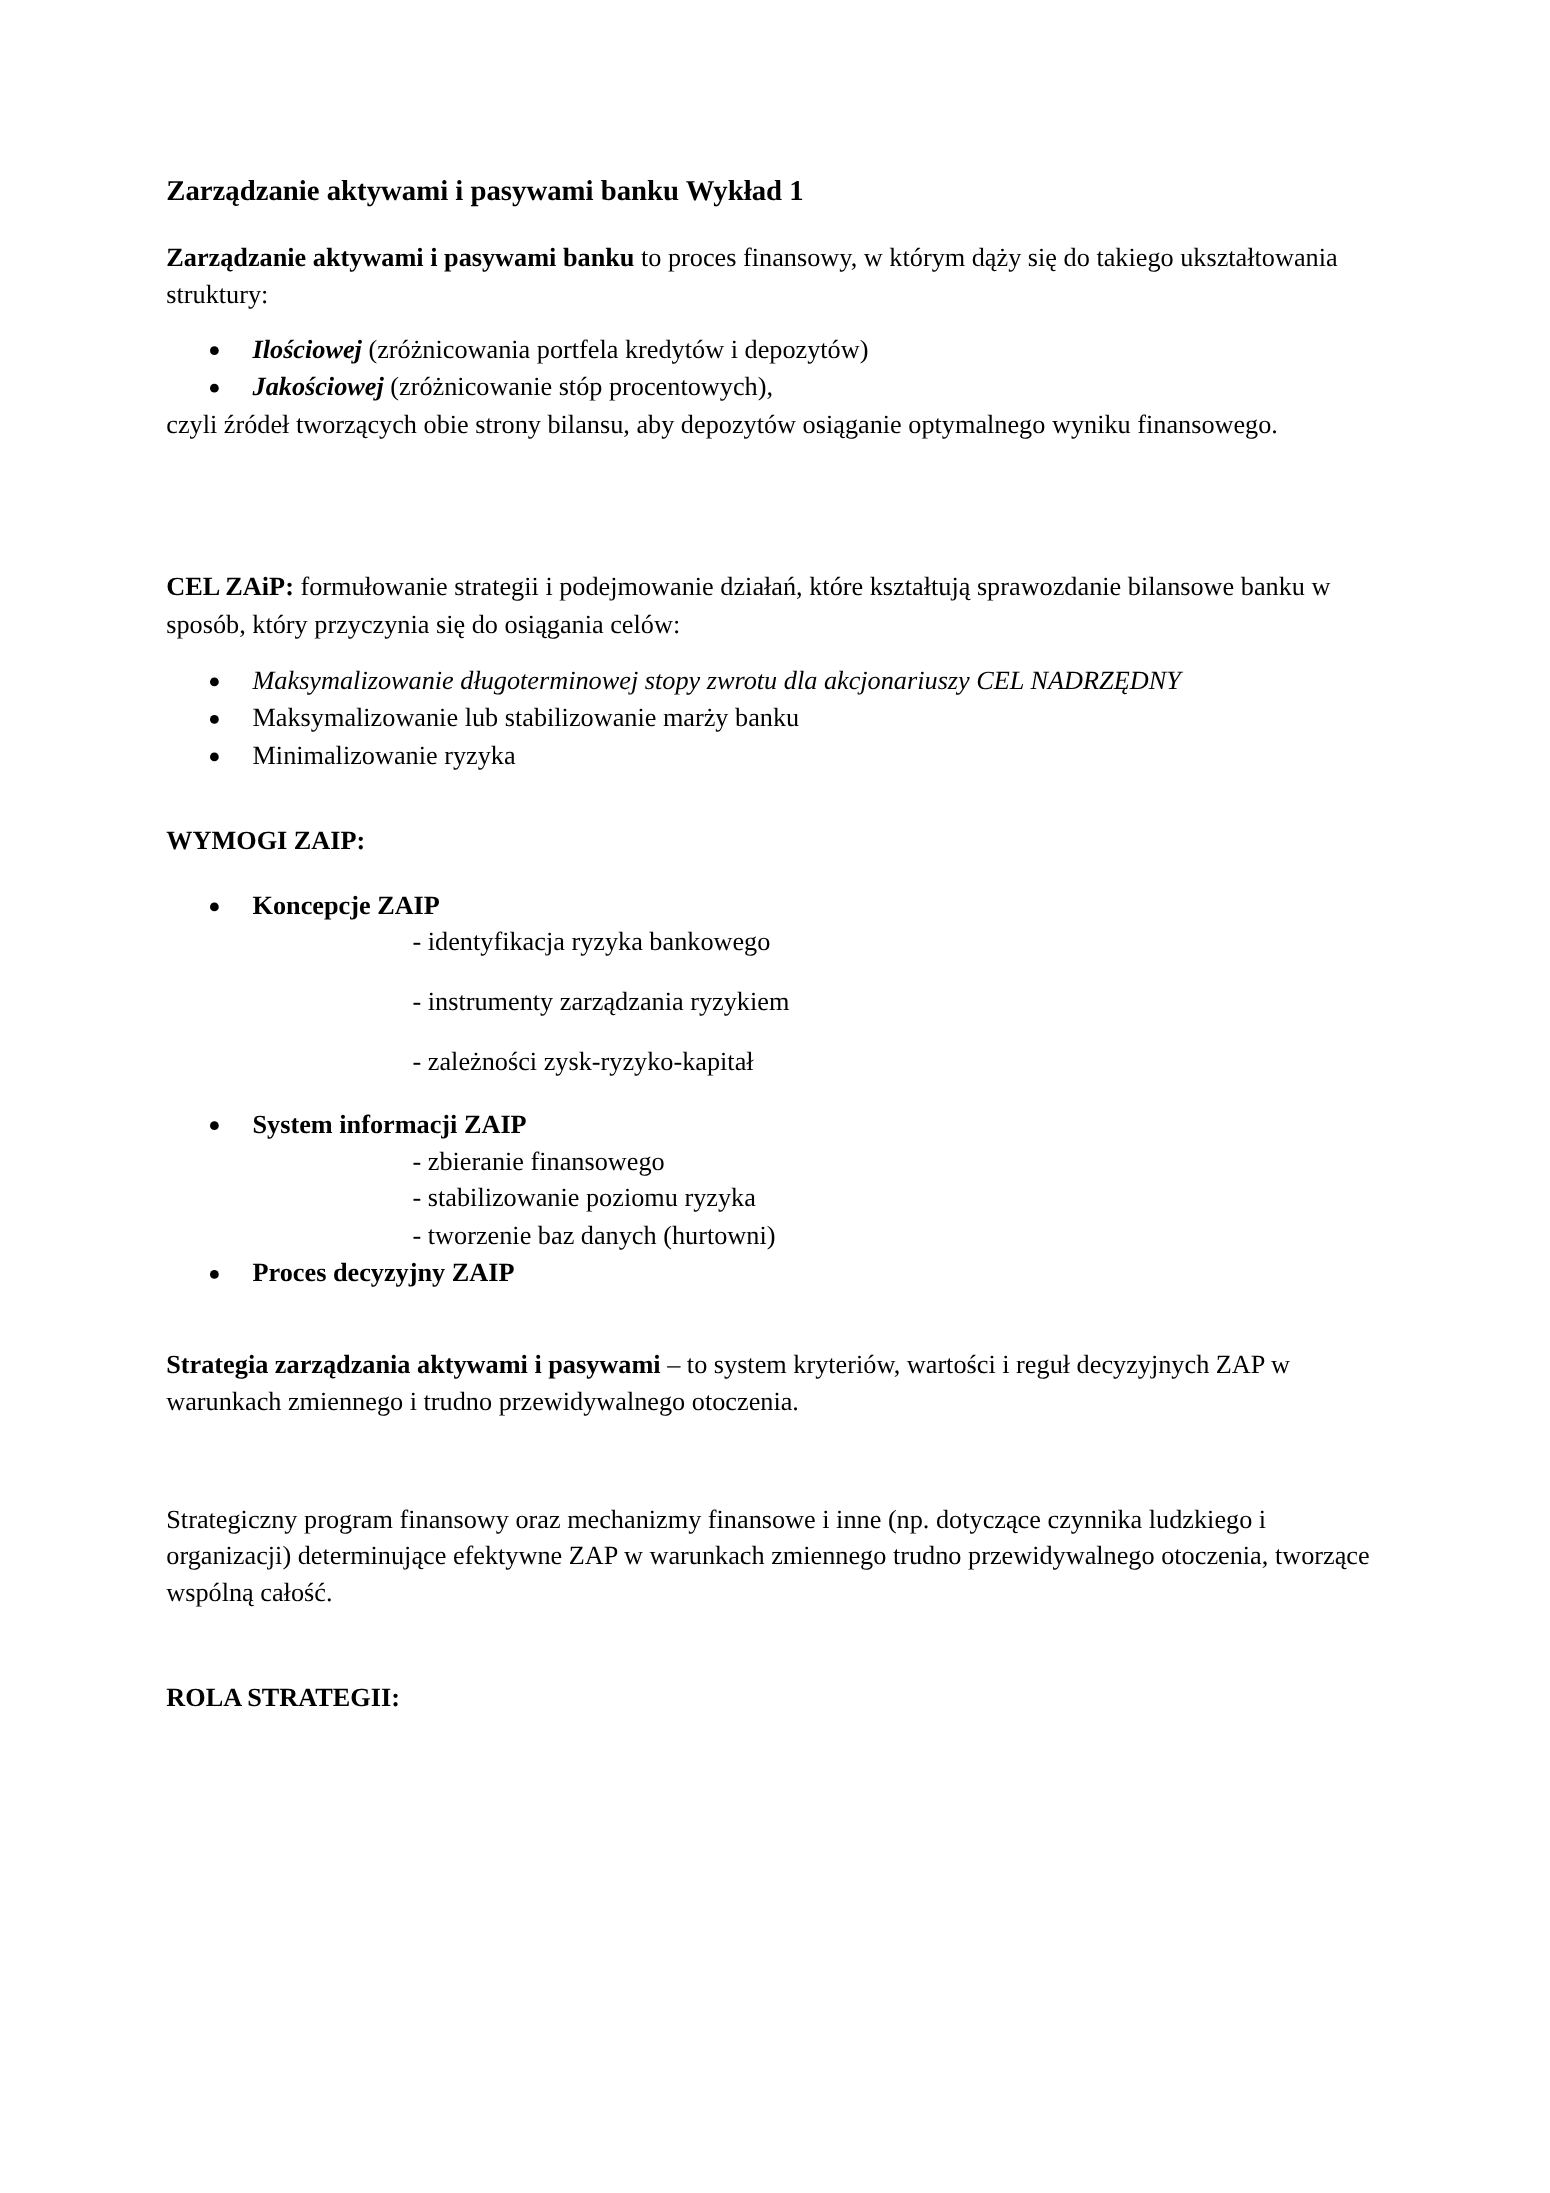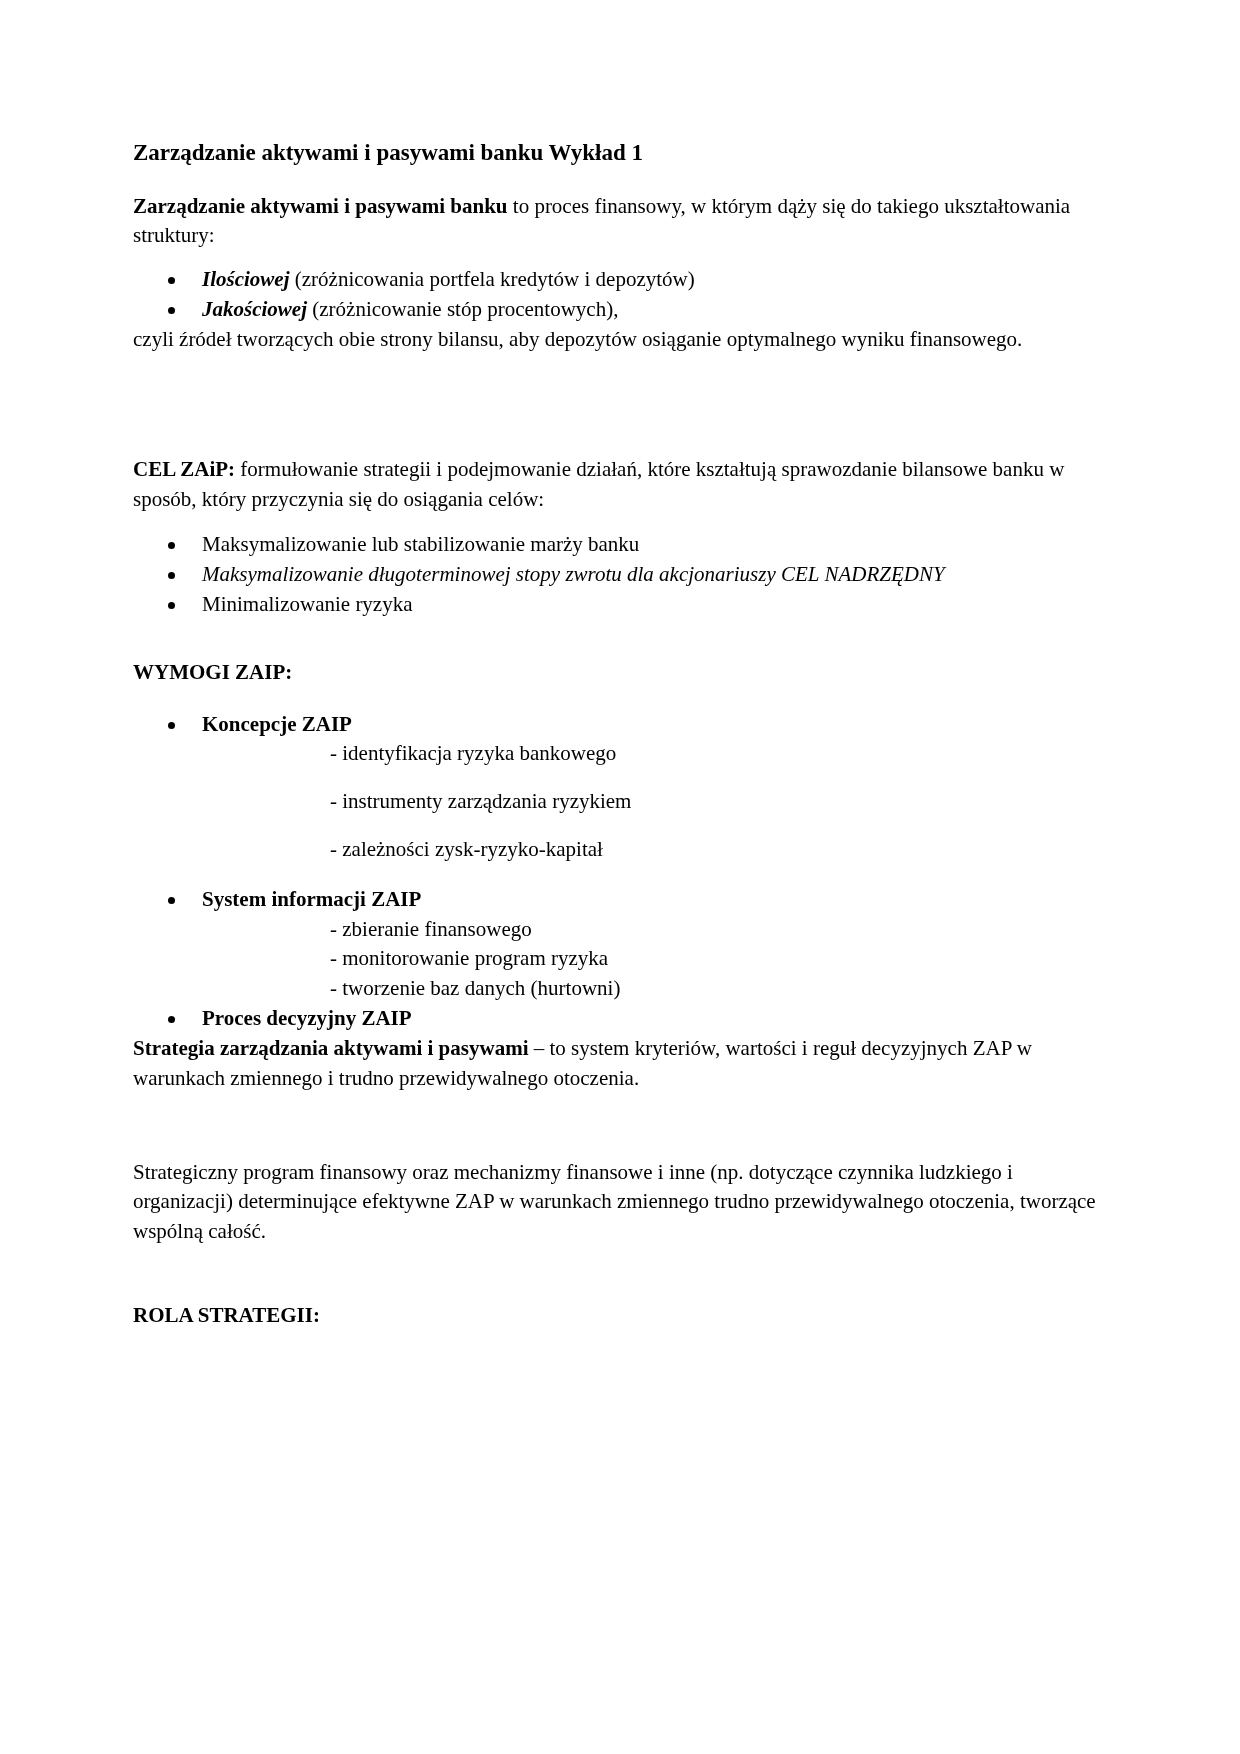--- a/index.html
+++ b/index.html
@@ -45,21 +45,21 @@
 
   .list-structure { margin-top: 14px; }
   .p-outro { margin-top: 0; }
   .p-cel { margin-top: 100px; }
   .list-cel { margin-top: 16px; }
   .h-wymogi { margin-top: 38px; font-weight: bold; }
   .item-koncepcje { margin-top: 22px; }
   .item-system { margin-top: 20px; }
   .sub { padding-left: 197px; }
   .sub.gap { margin-top: 18px; }
-  .p-strategia { }
+  .p-strategia { margin-top: 43px; }
   .p-program { margin-top: 64px; }
   .h-rola { margin-top: 54px; font-weight: bold; }
   .list-rola { margin-top: 28px; }
 </style>
 </head>
 <body>
 
 <div class="page">
 
   <h1 class="title">Zarządzanie aktywami i pasywami banku Wykład 1</h1>
@@ -77,25 +77,25 @@
     </li>
   </ul>
 
   <p class="p-outro">czyli źródeł tworzących obie strony bilansu, aby depozytów osiąganie optymalnego wyniku finansowego.</p>
 
   <p class="p-cel"><span class="b">CEL ZAiP:</span><span> formułowanie strategii i podejmowanie działań, które kształtują sprawozdanie bilansowe banku w sposób, który przyczynia się do osiągania celów:</span></p>
 
   <ul class="blist list-cel">
     <li class="bitem">
       <span class="bullet"></span>
-      <span class="btext">Maksymalizowanie lub stabilizowanie marży banku</span>
+      <span class="btext it">Maksymalizowanie długoterminowej stopy zwrotu dla akcjonariuszy CEL NADRZĘDNY</span>
     </li>
     <li class="bitem">
       <span class="bullet"></span>
-      <span class="btext it">Maksymalizowanie długoterminowej stopy zwrotu dla akcjonariuszy CEL NADRZĘDNY</span>
+      <span class="btext">Maksymalizowanie lub stabilizowanie marży banku</span>
     </li>
     <li class="bitem">
       <span class="bullet"></span>
       <span class="btext">Minimalizowanie ryzyka</span>
     </li>
   </ul>
 
   <p class="h-wymogi">WYMOGI ZAIP:</p>
 
   <div class="bitem item-koncepcje">
@@ -104,21 +104,21 @@
   </div>
   <div class="sub">- identyfikacja ryzyka bankowego</div>
   <div class="sub gap">- instrumenty zarządzania ryzykiem</div>
   <div class="sub gap">- zależności zysk-ryzyko-kapitał</div>
 
   <div class="bitem item-system">
     <span class="bullet"></span>
     <span class="btext b">System informacji ZAIP</span>
   </div>
   <div class="sub">- zbieranie finansowego</div>
-  <div class="sub">- monitorowanie program ryzyka</div>
+  <div class="sub">- stabilizowanie poziomu ryzyka</div>
   <div class="sub">- tworzenie baz danych (hurtowni)</div>
 
   <div class="bitem">
     <span class="bullet"></span>
     <span class="btext b">Proces decyzyjny ZAIP</span>
   </div>
 
   <p class="p-strategia"><span class="b">Strategia zarządzania aktywami i pasywami</span><span> – to system kryteriów, wartości i reguł decyzyjnych ZAP w warunkach zmiennego i trudno przewidywalnego otoczenia.</span></p>
 
   <p class="p-program">Strategiczny program finansowy oraz mechanizmy finansowe i inne (np. dotyczące czynnika ludzkiego i organizacji) determinujące efektywne ZAP w warunkach zmiennego trudno przewidywalnego otoczenia, tworzące wspólną całość.</p>

